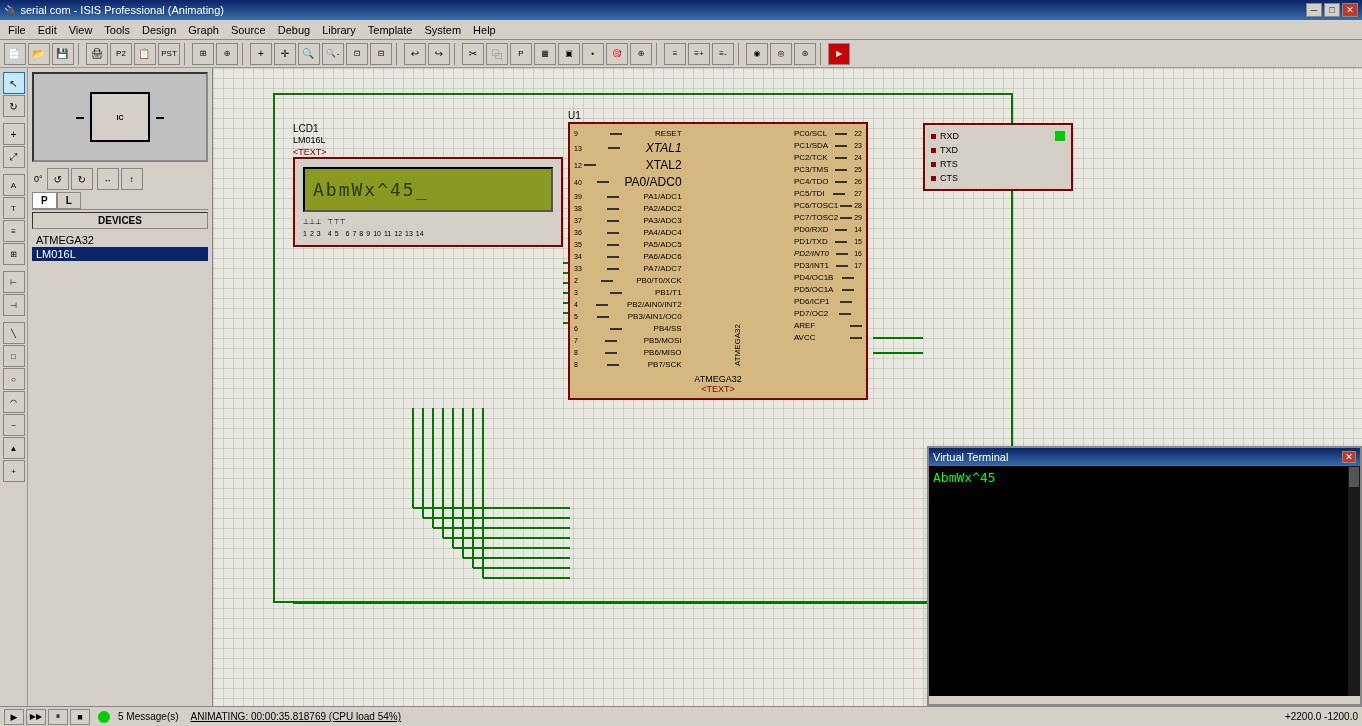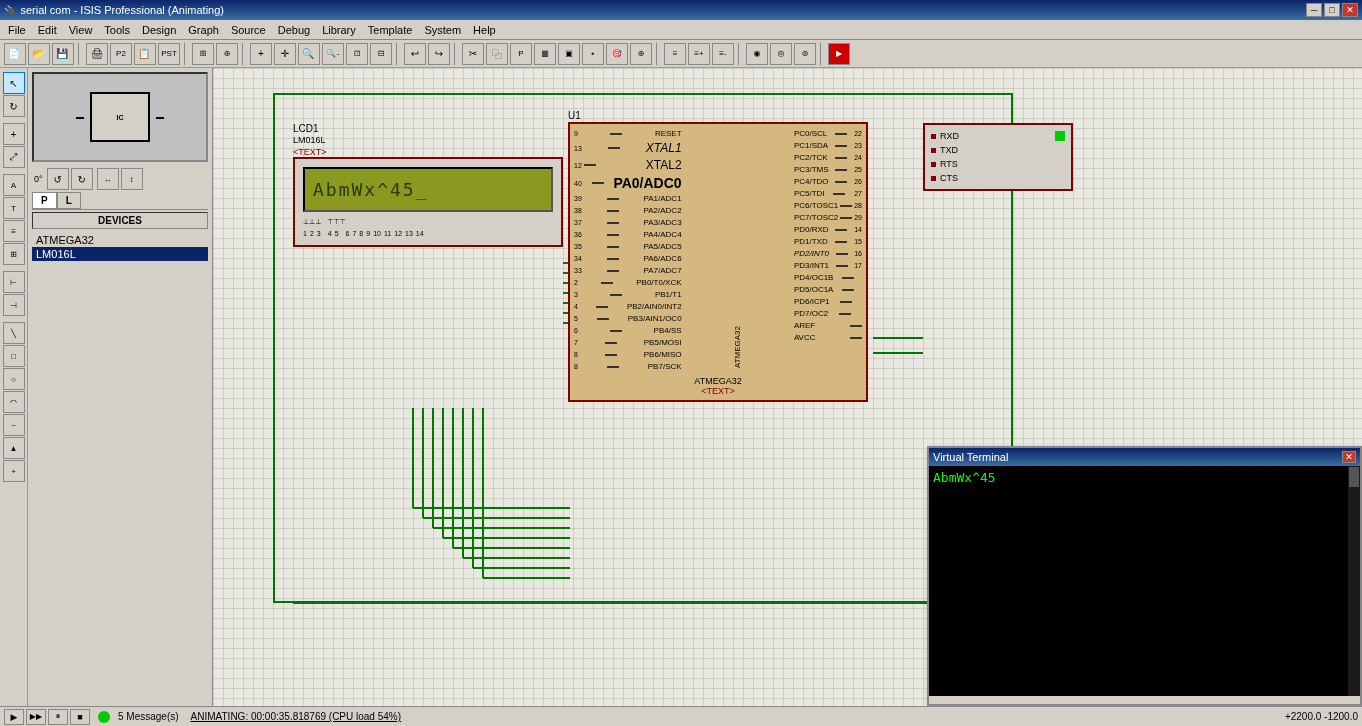--- a/index.html
+++ b/index.html
@@ -513,21 +513,21 @@
                   <span style="font-size:12px;padding-left:2px;font-style:italic;">XTAL1</span>
                 </div>
               <div class="mcu-pin-row">
                   <span style="font-size:7px;margin-right:2px;">12</span>
                   <span style="width:12px;height:2px;background:#333;display:inline-block;"></span>
                   <span style="font-size:12px;padding-left:2px;margin-left:48px;">XTAL2</span>
                 </div>
               <div class="mcu-pin-row">
                   <span style="font-size:7px;margin-right:2px;">40</span>
                   <span style="width:12px;height:2px;background:#333;display:inline-block;"></span>
-                  <span style="font-size:14px;padding-left:2px;font-weight:bold;">PA0/ADC0</span>
+                  <span style="font-size:12px;padding-left:2px;">PA0/ADC0</span>
                 </div>
               <div class="mcu-pin-row">
                   <span style="font-size:7px;margin-right:2px;">39</span>
                   <span style="width:12px;height:2px;background:#333;display:inline-block;"></span>
                   <span style="font-size:8px;padding-left:2px;">PA1/ADC1</span>
                 </div>
               <div class="mcu-pin-row">
                   <span style="font-size:7px;margin-right:2px;">38</span>
                   <span style="width:12px;height:2px;background:#333;display:inline-block;"></span>
                   <span style="font-size:8px;padding-left:2px;">PA2/ADC2</span>

